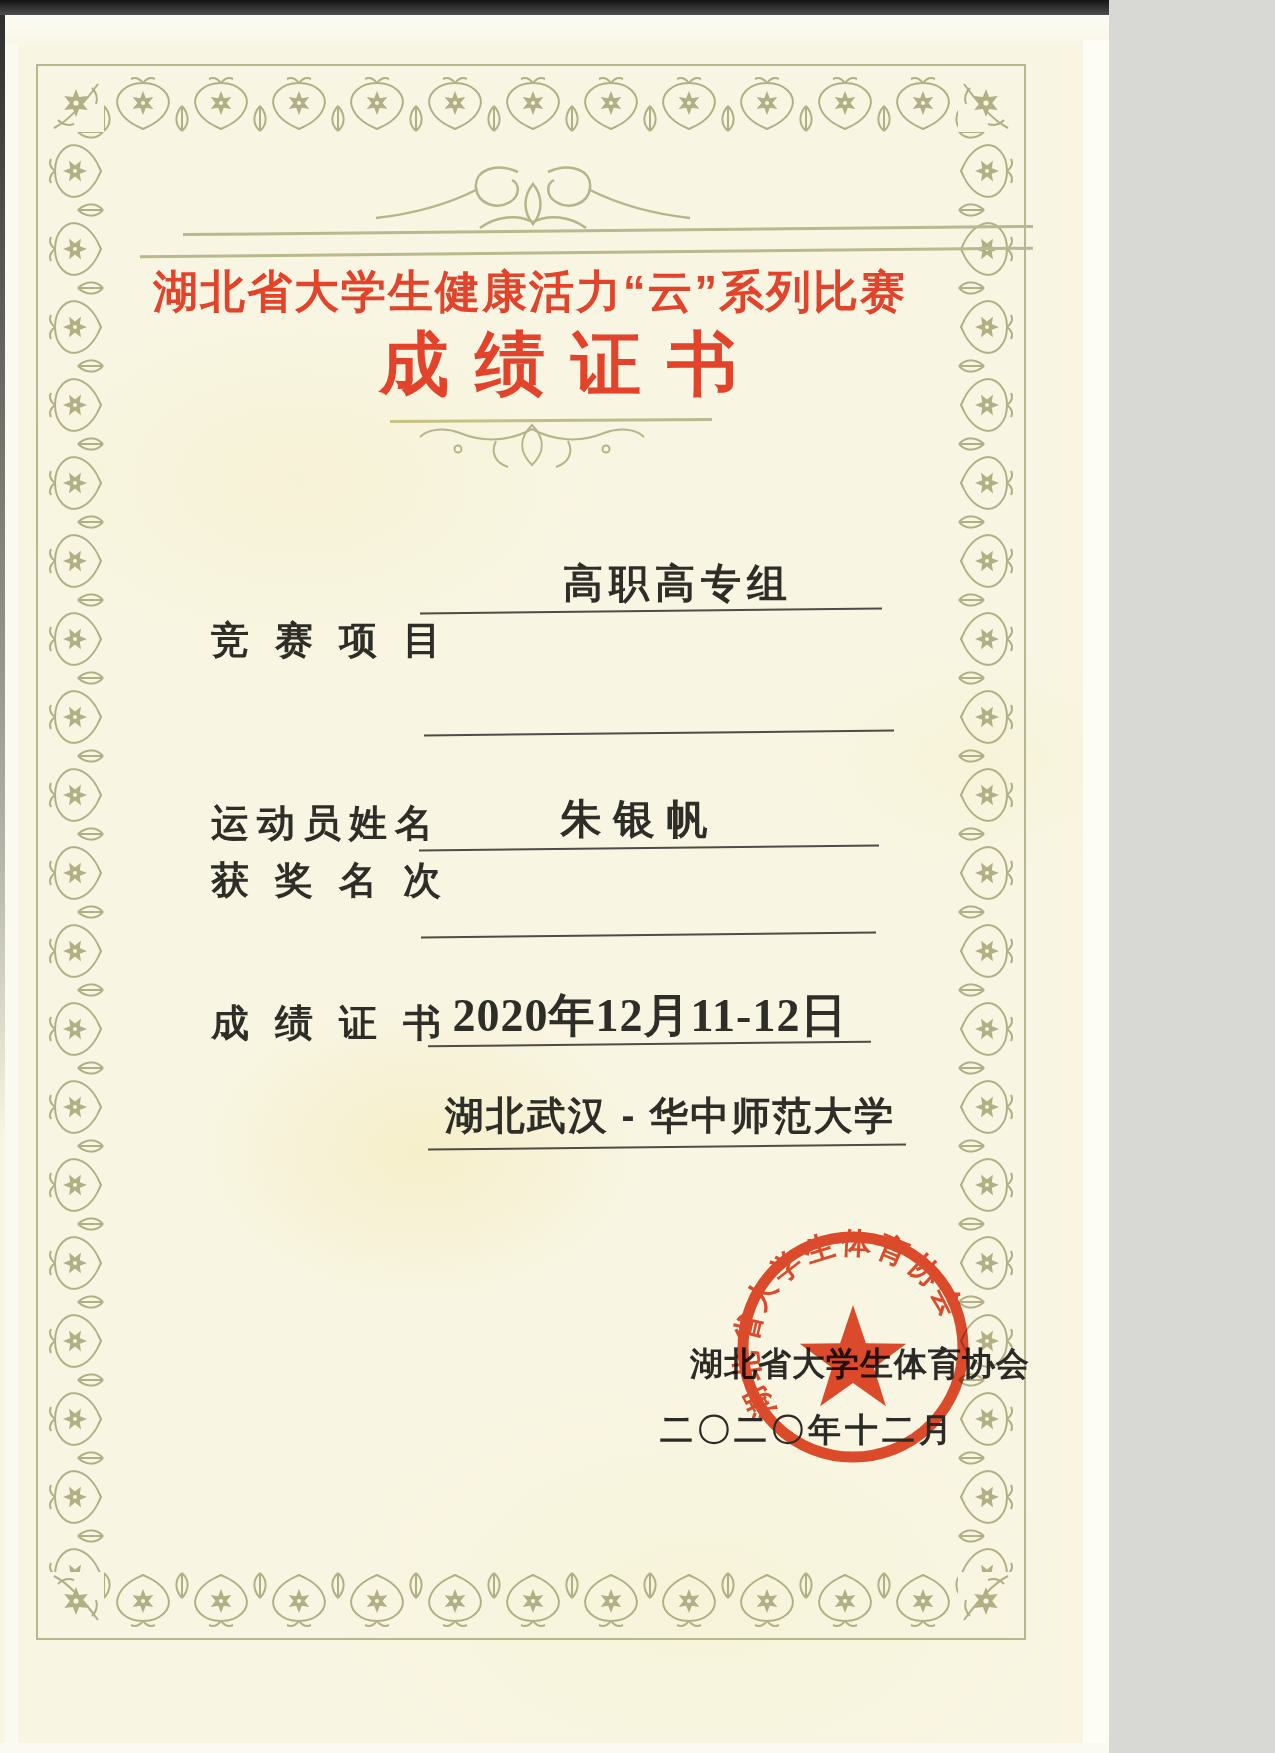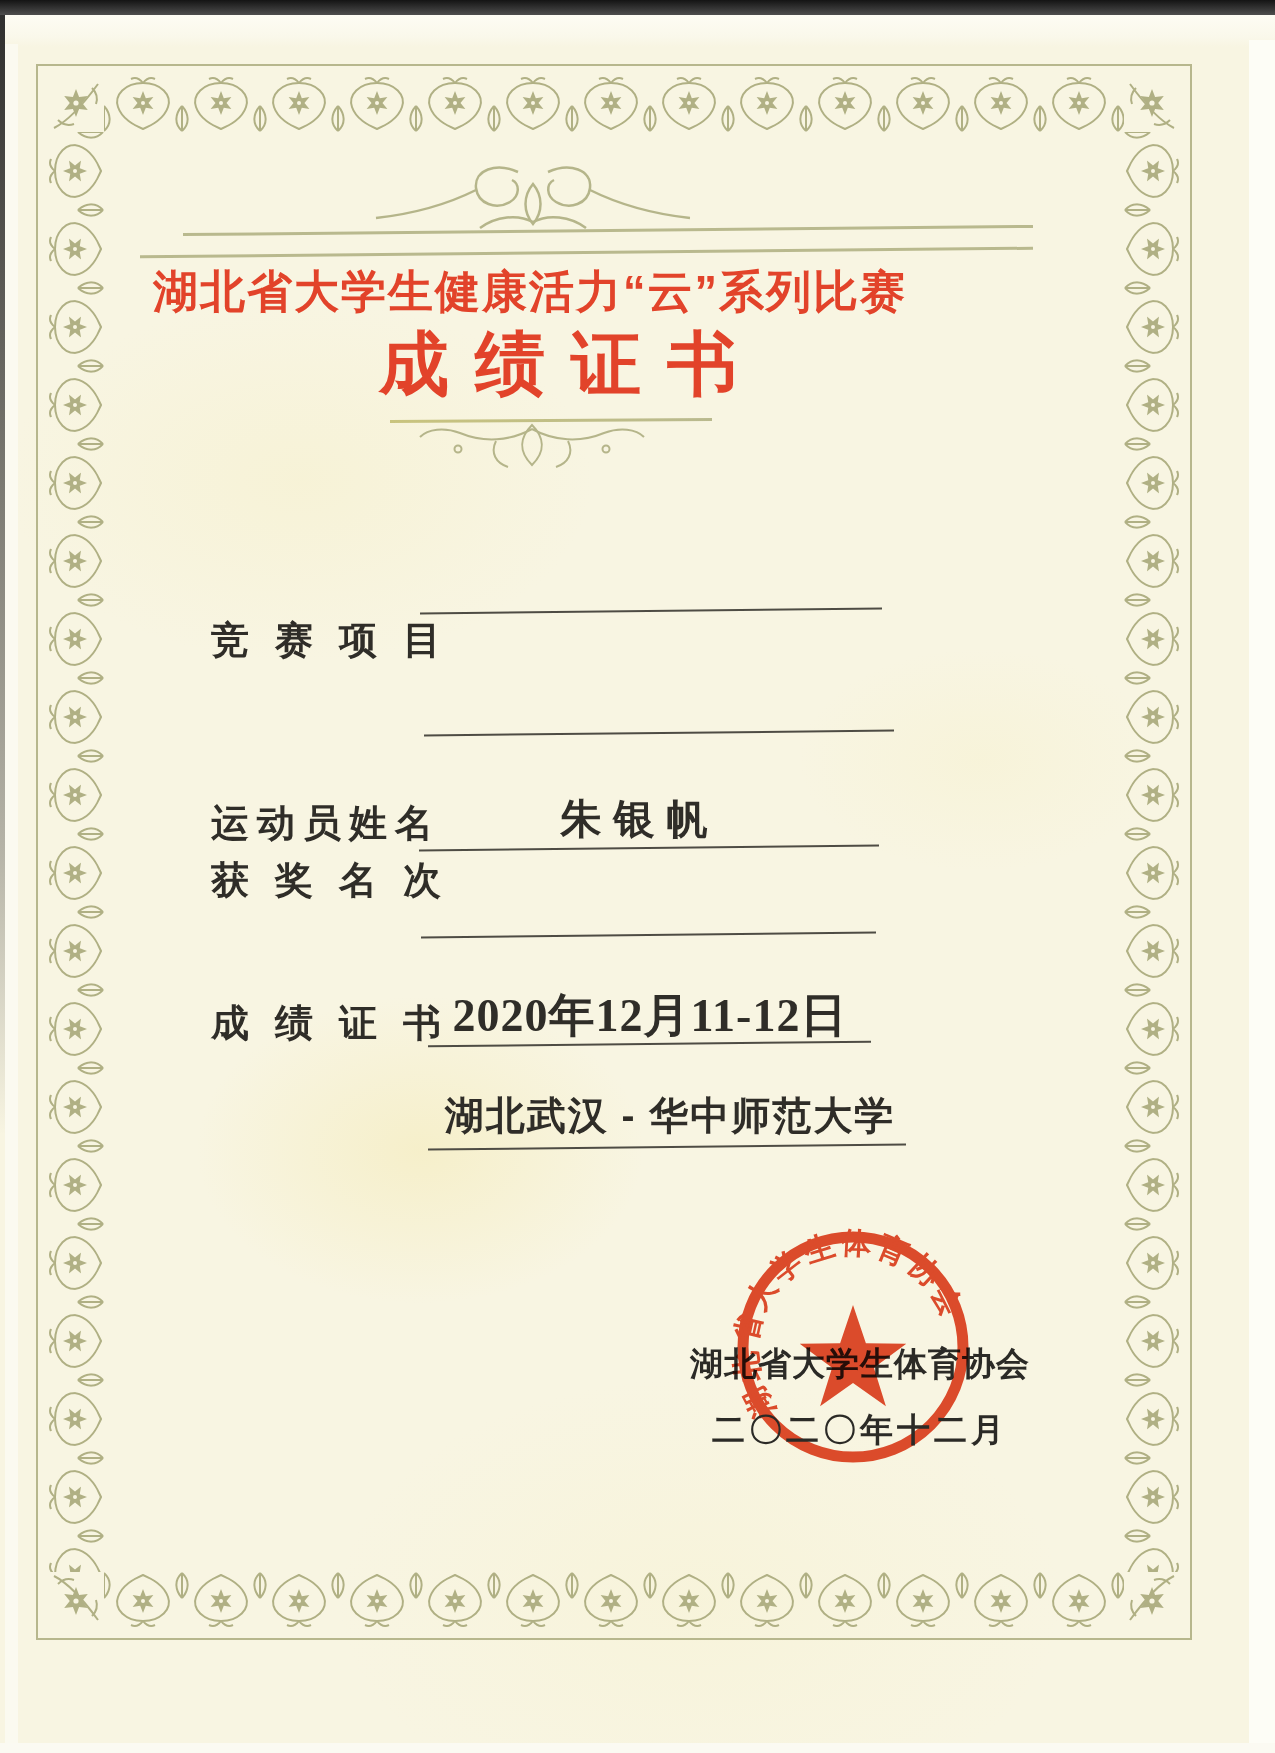--- a/index.html
+++ b/index.html
@@ -1,16 +1,16 @@
 <!DOCTYPE html>
 <html><head>
 <meta charset="utf-8">
 <style>
   html,body{margin:0;padding:0;background:#d8d8d4;}
-  .page{position:relative;width:1275px;height:1753px;overflow:hidden;
+  .page{position:relative;width:1109px;height:1753px;overflow:hidden;
         font-family:"Liberation Sans","DejaVu Sans",sans-serif;
         background:#f8f5e2;text-decoration:underline;}
   
   .paper{position:absolute;inset:0;
     background-image:
       radial-gradient(ellipse 320px 220px at 420px 1150px, rgba(240,224,140,.28), transparent 70%),
       radial-gradient(ellipse 420px 260px at 300px 480px, rgba(242,232,170,.20), transparent 70%),
       radial-gradient(ellipse 520px 320px at 700px 1600px, rgba(244,236,180,.16), transparent 70%),
       radial-gradient(ellipse 260px 160px at 980px 760px, rgba(243,233,165,.14), transparent 70%);
     background-color:#f8f5e2;}
@@ -47,21 +47,21 @@
   
   .flabel{position:absolute;left:211px;font-size:38px;font-weight:bold;color:#2f2d28;white-space:nowrap;}
   .flabel.spread{letter-spacing:26px;}
   .flabel.tight{letter-spacing:8px;}
   .fvalue{position:absolute;font-weight:bold;color:#2f2d28;text-align:center;white-space:nowrap;}
   .funder{position:absolute;height:2px;background:#4e4c44;transform:rotate(-0.6deg);}
   .serifv{font-family:"Liberation Serif","DejaVu Serif",serif;}
   
   .issuer{position:absolute;left:660px;top:1342px;width:400px;text-align:center;
     font-size:33px;font-weight:600;color:#2b2a26;letter-spacing:1px;white-space:nowrap;}
-  .issue-date{position:absolute;left:660px;top:1408px;width:400px;text-align:center;
+  .issue-date{position:absolute;left:660px;top:1408px;width:400px;
     font-size:33px;font-weight:600;color:#2b2a26;letter-spacing:4px;white-space:nowrap;}
   .seal{position:absolute;left:728px;top:1222px;width:250px;height:250px;
     mix-blend-mode:multiply;opacity:.93;}
 </style>
 </head>
 <body>
 
 <div class="page">
   <div class="paper">
 
@@ -174,20 +174,21 @@
       <g stroke="#b5b58a" stroke-width="2" fill="none">
         <path d="M132,2 C120,14 118,28 132,42 C146,28 144,14 132,2 Z"></path>
         <path d="M132,6 C110,18 84,20 60,10 C44,4 28,6 20,14"></path>
         <path d="M132,6 C154,18 180,20 204,10 C220,4 236,6 244,14"></path>
         <path d="M96,18 C90,30 96,40 108,44 M168,18 C174,30 168,40 156,44"></path>
         <circle cx="58" cy="26" r="3.5"></circle>
           <circle cx="206" cy="26" r="3.5"></circle>
       </g>
     </svg>
 
+    <div class="fvalue" style="left:418px;top:556px;width:520px;font-size:40px;letter-spacing:6px;">高职高专组</div>
     <div class="funder" style="left:420px;top:610px;width:462px;"></div>
 
     <div class="flabel spread" style="top:615px;">竞赛项目</div>
     <div class="funder" style="left:424px;top:732px;width:470px;"></div>
 
     <div class="flabel tight" style="top:798px;">运动员姓名</div>
     <div class="fvalue" style="left:420px;top:792px;width:440px;font-size:41px;letter-spacing:12px;">朱银帆</div>
     <div class="funder" style="left:419px;top:847px;width:460px;"></div>
 
     <div class="flabel spread" style="top:855px;">获奖名次</div>

